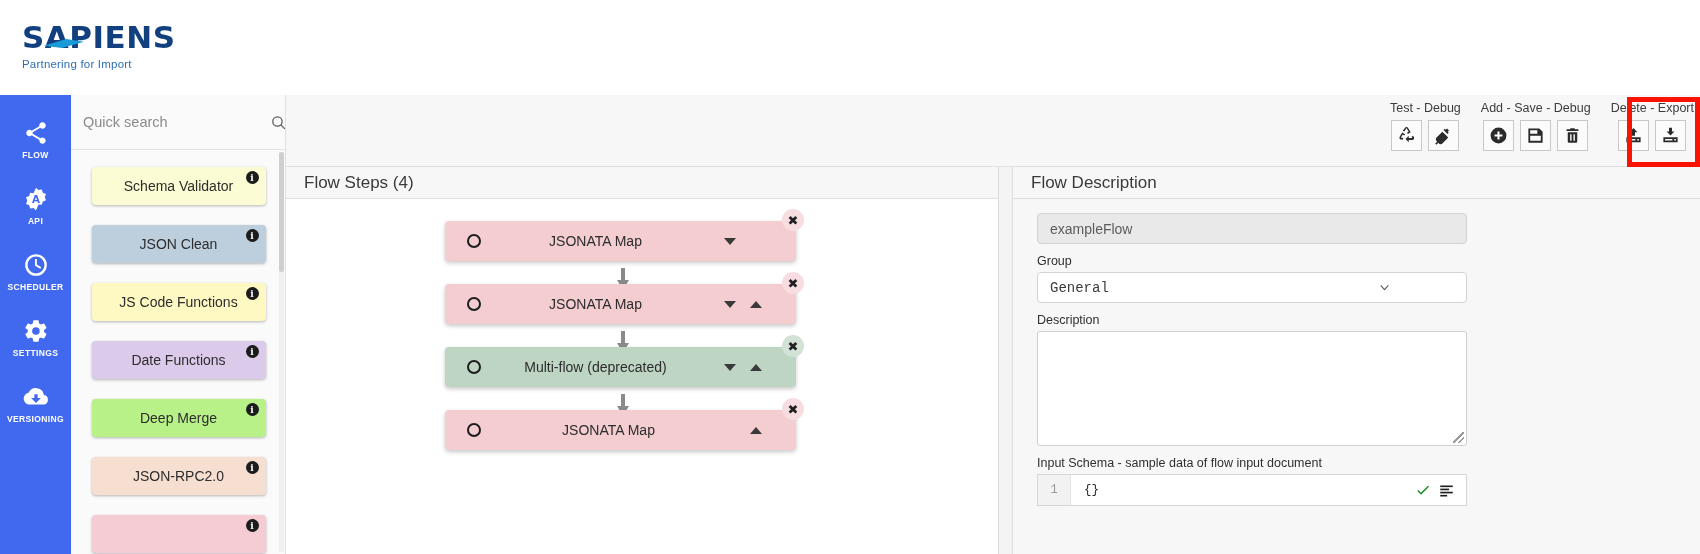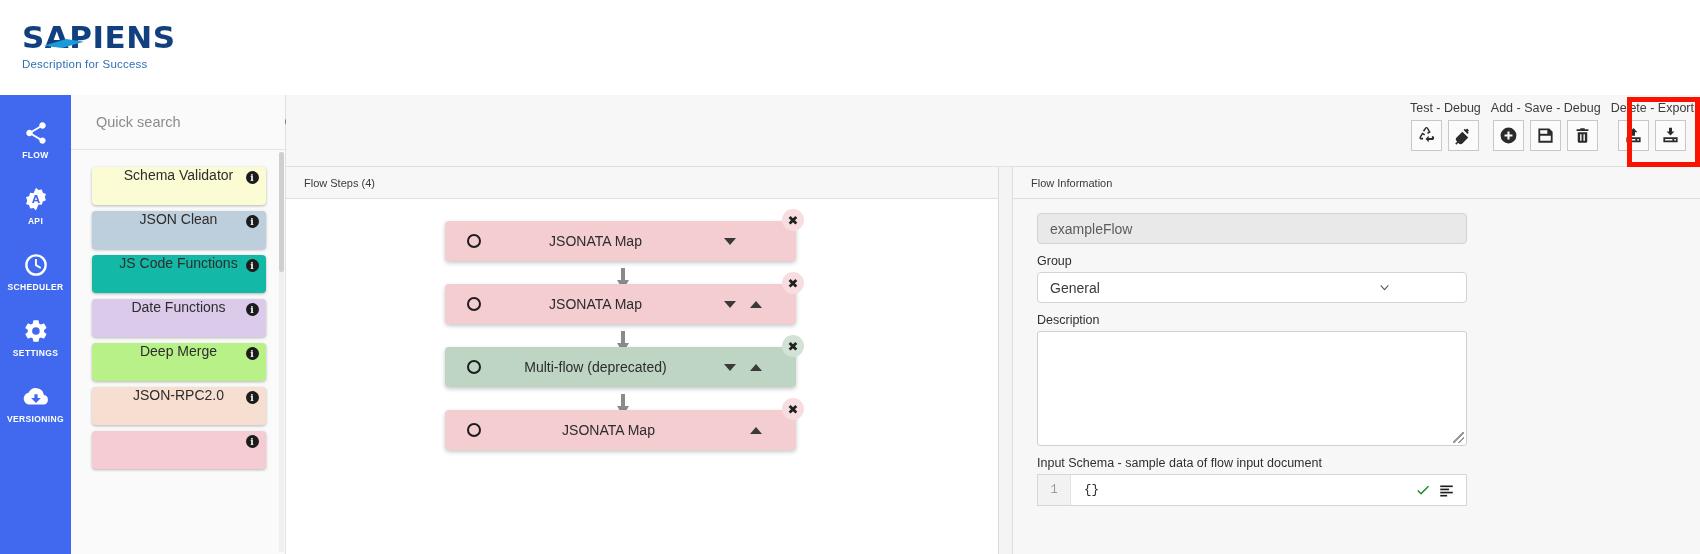--- a/index.html
+++ b/index.html
@@ -48,38 +48,38 @@
     font-size:8.5px; color:#ffffff; letter-spacing:0.35px; font-weight:bold;
     white-space:nowrap;
   }
 
   
   .palette {
     position:absolute; left:71px; top:95px; width:215px; height:459px;
     background:#fafafa; border-right:1px solid #e0e0e0;
   }
   .search-row {
-    height:55px; display:flex; align-items:center; padding:0 14px 0 25px;
+    height:55px; display:flex; align-items:center; padding:0 14px 0 12px;
     border-bottom:1px solid #e4e4e4; background:#fafafa;
   }
   .search-input {
     flex:1; border:none; outline:none; background:transparent;
     font-size:14.5px; color:#6f6f6f; font-family:"Liberation Sans", sans-serif;
   }
   .search-input::placeholder { color:#8b8b8b; }
   .search-icon { width:17px; height:17px; flex:0 0 auto; }
   .search-icon svg { width:17px; height:17px; display:block; stroke:#5b5b5b; fill:none; stroke-width:1.8; }
 
   .palette-list {
     position:absolute; left:0; top:55px; width:215px; height:404px;
     overflow:hidden; padding-top:17px;
   }
   .pal-item {
-    position:relative; width:174px; margin:0 auto 6px auto; height:38px;
-    border-radius:4px; display:flex; align-items:flex-start; justify-content:center;
+    position:relative; width:174px; margin:0 auto 20px auto; height:38px;
+    border-radius:4px; display:flex; align-items:center; justify-content:center;
     font-size:14px; color:#2d2d2d; cursor:pointer;
     box-shadow:0 1px 3px rgba(0,0,0,0.28);
   }
   .pal-info {
     position:absolute; right:7px; top:4px;
     width:13px; height:13px; border-radius:50%;
     background:#1c1c1c; color:#fff; font-size:9px; font-weight:bold;
     display:flex; align-items:center; justify-content:center;
     font-family:"DejaVu Serif", serif; cursor:pointer;
   }
@@ -91,21 +91,21 @@
     position:absolute; right:1px; top:57px; width:5px; height:120px;
     background:#cfcfcf; border-radius:3px;
   }
 
   
   .toolbar {
     position:absolute; left:286px; top:95px; width:1414px; height:72px;
     background:#f7f7f7; border-bottom:1px solid #e0e0e0;
   }
   .tb-groups {
-    position:absolute; right:6px; top:6px; display:flex; align-items:flex-start; gap:10px;
+    position:absolute; right:6px; top:6px; display:flex; align-items:flex-start; gap:20px;
   }
   .tb-group { display:flex; flex-direction:column; align-items:center; }
   .tb-group-label {
     font-size:12.5px; color:#3c3c3c; margin-bottom:5px; white-space:nowrap;
   }
   .tb-btns { display:flex; gap:6px; }
   .tb-btn {
     width:31px; height:31px; border:1px solid #c8c8c8; background:#fbfbfb;
     display:flex; align-items:center; justify-content:center; cursor:pointer;
   }
@@ -116,21 +116,21 @@
   }
 
   
   .canvas-panel {
     position:absolute; left:286px; top:167px; width:713px; height:387px;
     background:#ffffff; border-right:1px solid #dcdcdc;
   }
   .panel-head {
     height:32px; background:#f7f7f7; border-bottom:1px solid #e0e0e0;
     display:flex; align-items:center; padding-left:18px;
-    font-size:11px; color:#3a3a3a;
+    font-size:17px; color:#3a3a3a;
   }
   .steps-area { position:relative; width:100%; height:355px; }
   .step-wrap { position:absolute; left:159px; width:351px; }
   .step-card {
     position:relative; height:40px; border-radius:4px;
     display:flex; align-items:center; cursor:pointer;
     box-shadow:0 2px 4px rgba(0,0,0,0.22);
   }
   .step-circle {
     width:14px; height:14px; border:2.2px solid #1d1d1d; border-radius:50%;
@@ -166,21 +166,21 @@
     background:#f7f7f7;
   }
   .info-body { padding:14px 24px 0 24px; }
   .field-label { font-size:12.5px; color:#2f2f2f; margin-bottom:4px; }
   .field-label.mt { margin-top:10px; }
   .text-input {
     width:430px; height:31px; border:1px solid #d3d3d3; border-radius:4px;
     background:#e9e9e9; color:#5d5d5d; font-size:14px; padding:0 12px;
     font-family:"Liberation Sans", sans-serif; outline:none;
   }
-  .select-wrap { position:relative; width:366px; }
+  .select-wrap { position:relative; width:366px;font-family:Liberation Mono, monospace; }
   .select-input {
     width:430px; height:31px; border:1px solid #d3d3d3; border-radius:4px;
     background:#ffffff; color:#3a3a3a; font-size:14px; padding:0 12px;
     display:flex; align-items:center; cursor:pointer;
   }
   .select-caret {
     position:absolute; right:12px; top:9px; width:13px; height:13px;
   }
   .select-caret svg { width:13px; height:13px; display:block; stroke:#5a5a5a; fill:none; stroke-width:2; }
   .textarea {
@@ -217,21 +217,21 @@
 <body>
 
 <div id="app">
 
   <div class="brandbar">
     <div class="logo-wrap">
       <div class="logo-main">
         <span>SAPIENS</span>
         <span class="logo-swoosh"></span>
       </div>
-      <div class="logo-sub">Description for Success</div>
+      <div class="logo-sub">Partnering for Import</div>
     </div>
   </div>
 
   <div class="rail">
 
     <div class="rail-item">
       <span class="rail-icon">
         <svg viewBox="0 0 24 24">
             <path d="M18 16.1c-.76 0-1.44.3-1.96.77L8.91 12.7c.05-.23.09-.46.09-.7s-.04-.47-.09-.7l7.05-4.11c.54.5 1.25.81 2.04.81 1.66 0 3-1.34 3-3s-1.34-3-3-3-3 1.34-3 3c0 .24.04.47.09.7L8.04 9.81C7.5 9.31 6.79 9 6 9c-1.66 0-3 1.34-3 3s1.34 3 3 3c.79 0 1.5-.31 2.04-.81l7.12 4.16c-.05.21-.08.43-.08.65 0 1.61 1.31 2.92 2.92 2.92s2.92-1.31 2.92-2.92-1.31-2.9-2.92-2.9z"></path>
           </svg>
@@ -291,21 +291,21 @@
 
     <div class="palette-list">
       <div class="pal-item" style="background:#fbfbd4">
         <span>Schema Validator</span>
         <span class="pal-info">i</span>
       </div>
       <div class="pal-item" style="background:#bdcedd">
         <span>JSON Clean</span>
         <span class="pal-info">i</span>
       </div>
-      <div class="pal-item" style="background:#14b8a6">
+      <div class="pal-item" style="background:#fef9c3">
         <span>JS Code Functions</span>
         <span class="pal-info">i</span>
       </div>
       <div class="pal-item" style="background:#dccaeb">
         <span>Date Functions</span>
         <span class="pal-info">i</span>
       </div>
       <div class="pal-item" style="background:#b9f189">
         <span>Deep Merge</span>
         <span class="pal-info">i</span>
@@ -466,21 +466,21 @@
         </div>
       </div>
 
     </div>
   </div>
 
   <div class="gutter"></div>
 
   <div class="info-panel">
     <div class="panel-head">
-      <span>Flow Information</span>
+      <span>Flow Description</span>
     </div>
     <div class="info-body">
 
       <input class="text-input" value="exampleFlow" style="">
 
       <div class="field-label mt">Group</div>
       <div class="select-wrap">
         <div class="select-input">
           <span>General</span>
         </div>

